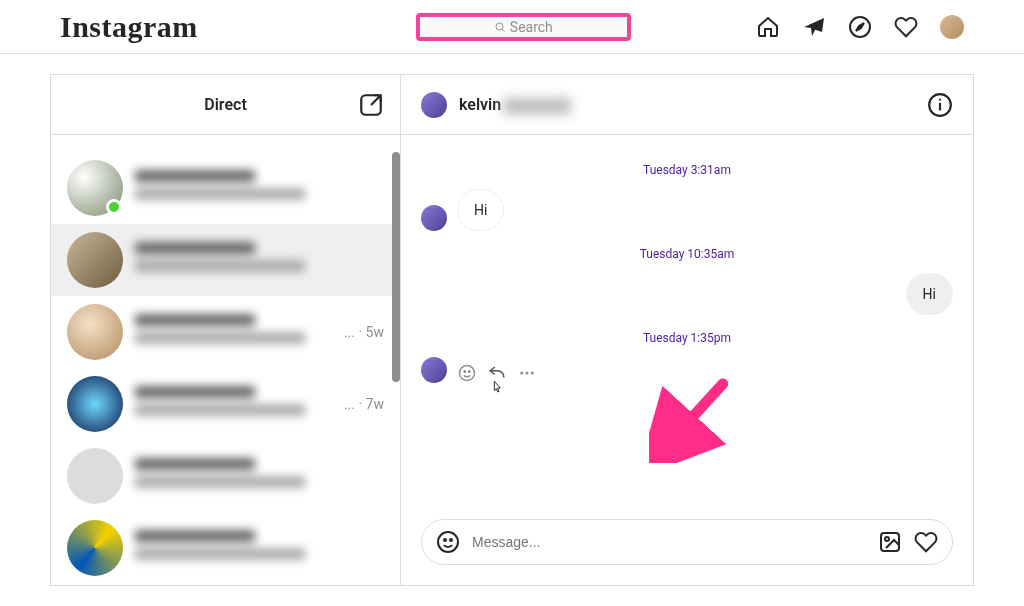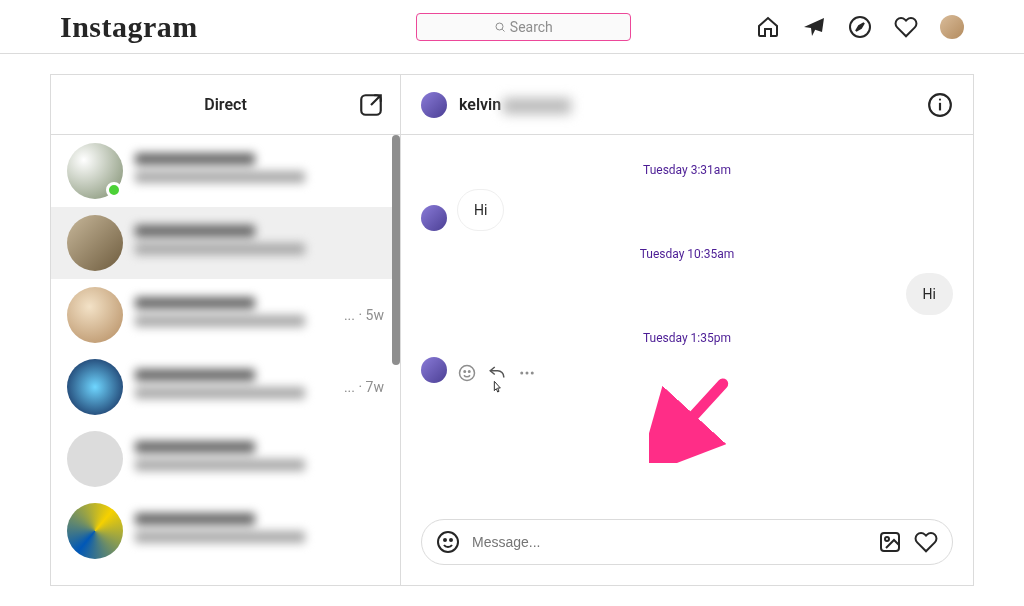--- a/index.html
+++ b/index.html
@@ -1,26 +1,26 @@
 <!DOCTYPE html>
 <html><head>
 <meta charset="utf-8">
 <style>
   * { box-sizing: border-box; margin: 0; padding: 0; }
   html, body { width: 1024px; height: 606px; font-family: -apple-system, BlinkMacSystemFont, "Segoe UI", Roboto, Helvetica, Arial, sans-serif; background: #fff; color: #262626; overflow: hidden; }
   .topbar { height: 54px; border-bottom: 1px solid #dbdbdb; display: flex; align-items: center; padding: 0 60px; gap: 18px; }
   .logo { font-family: "Brush Script MT", cursive; font-weight: 700; font-size: 30px; letter-spacing: 0.5px; }
   .search-wrap { flex: 0 0 215px; margin-left: 200px; }
-  .search { width: 215px; height: 28px; background: #fafafa; border: 1px solid #ec4899; border-radius: 4px; display: flex; align-items: center; justify-content: center; color: #8e8e8e; font-size: 14px; gap: 4px; }
+  .search { width: 215px; height: 28px; background: #fafafa; border: 4px solid #ec4899; border-radius: 4px; display: flex; align-items: center; justify-content: center; color: #8e8e8e; font-size: 14px; gap: 4px; }
   .topnav { margin-left: auto; display: flex; align-items: center; gap: 22px; }
   .icon svg { display: block; }
   .avatar-img { width: 24px; height: 24px; border-radius: 50%; background: linear-gradient(135deg,#d9bc9a,#b38b5e); }
   .main { display: flex; height: calc(606px - 54px); padding: 20px 50px; gap: 0; }
   .panel { background: #fff; border: 1px solid #dbdbdb; }
-  .left { width: 350px; height: 100%; border-right: none; display: flex; flex-direction: column; position: relative; }
+  .left { width: 350px; height: 100%; border-right: none; display: flex; flex-direction: column; position: relative; gap: 17px; }
   .left-header { height: 60px; border-bottom: 1px solid #dbdbdb; display: flex; align-items: center; justify-content: center; position: relative; font-weight: 600; font-size: 16px; }
   .compose { position: absolute; right: 16px; top: 50%; transform: translateY(-50%); }
   .threads { flex: 1; overflow: hidden; position: relative; }
   .scrollbar { position: absolute; right: 0; top: 0; width: 8px; height: 230px; background: #8e8e8e; border-radius: 4px; }
   .thread { height: 72px; display: flex; align-items: center; padding: 12px 16px; gap: 12px; }
   .thread.selected { background: #efefef; }
   .thread-av { width: 56px; height: 56px; border-radius: 50%; background: #d0d0d0; position: relative; flex-shrink: 0; }
   .presence { position: absolute; right: 1px; bottom: 1px; width: 16px; height: 16px; background: #4cd137; border: 3px solid #fff; border-radius: 50%; }
   .thread-body { flex: 1; filter: blur(5px); }
   .blur-line { height: 12px; background: #666; border-radius: 2px; margin-bottom: 6px; }

